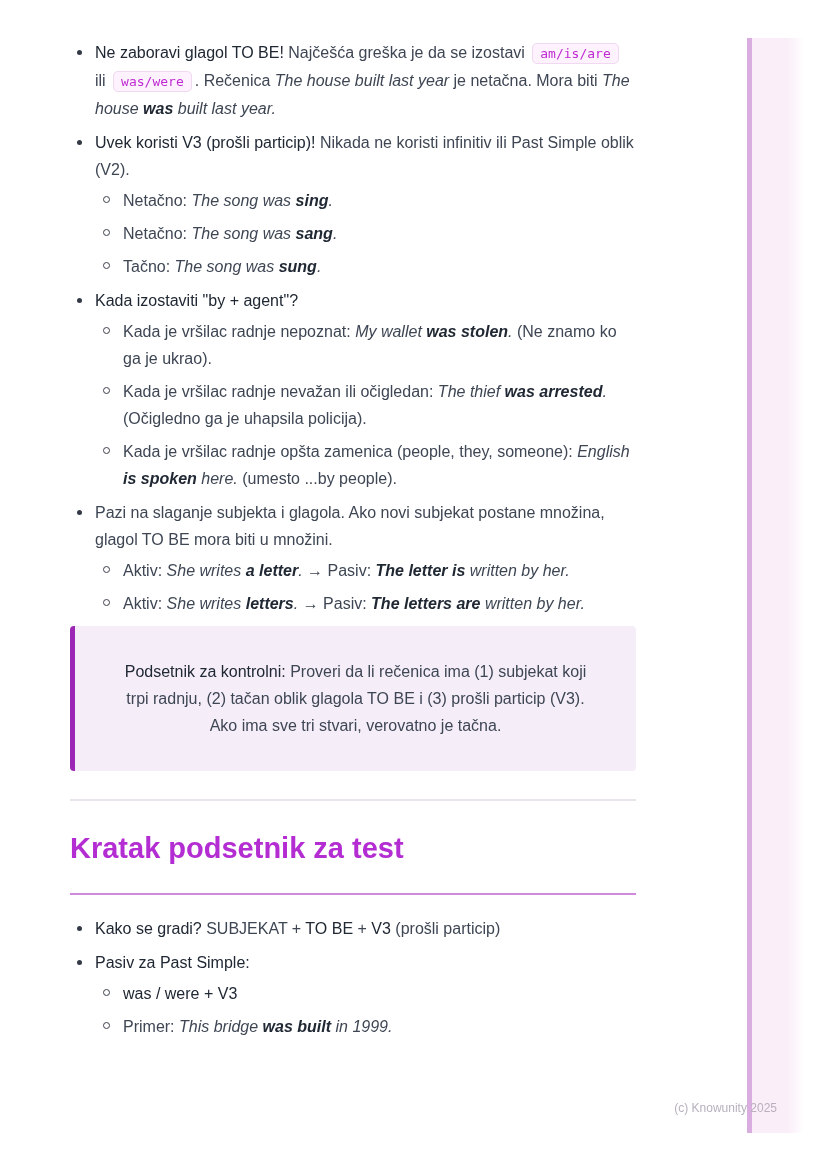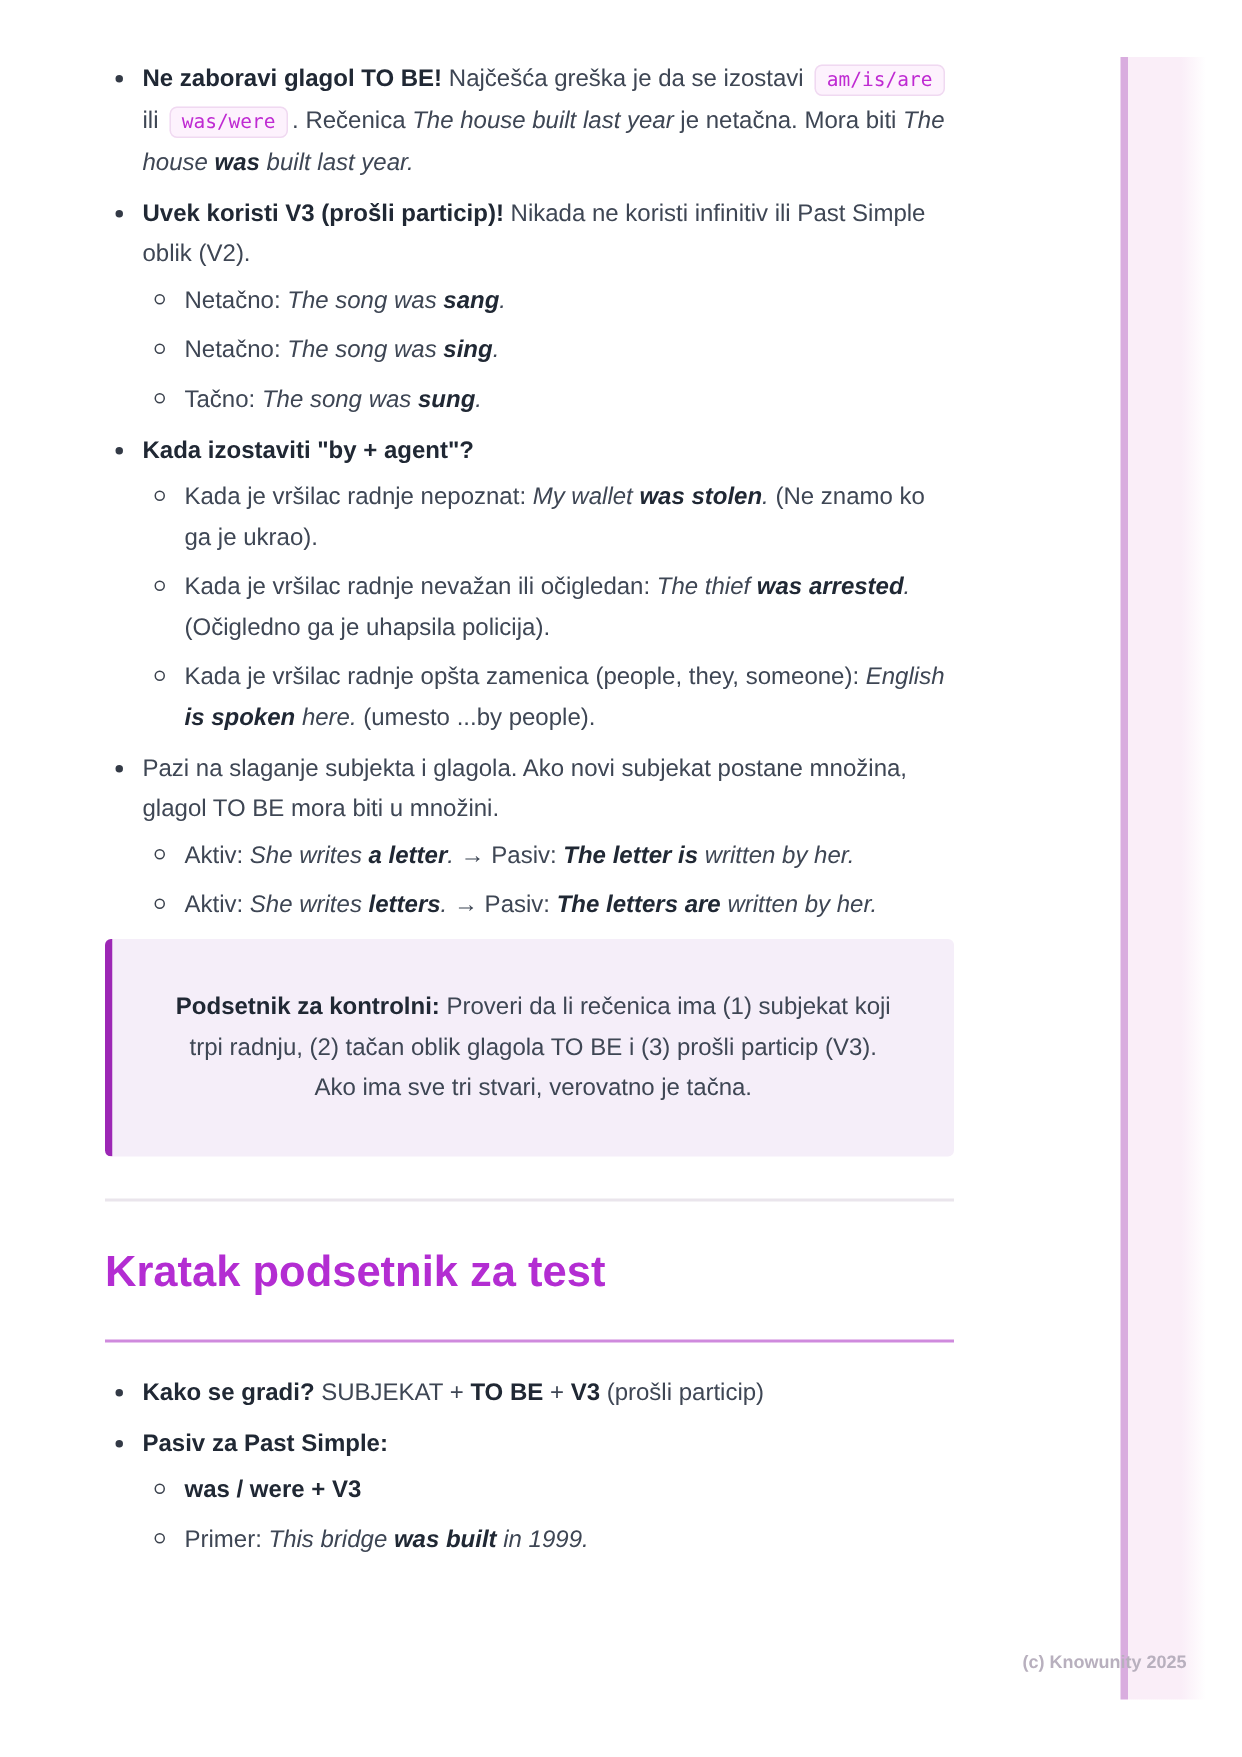--- a/index.html
+++ b/index.html
@@ -45,21 +45,21 @@
     background: #333a46;
   }
   ul.sub-list { list-style: none; margin: 4px 0 0 0; padding: 0; }
   ul.sub-list > li { position: relative; padding-left: 28px; margin-bottom: 6px; }
   ul.sub-list > li::before {
     content: "";
     position: absolute; left: 8px; top: 9px;
     width: 5px; height: 5px; border: 1px solid #3a414d;
     border-radius: 50%; background: transparent;
   }
-  .seg-b  { font-weight: bold; color: var(--text-bold, #202834); }
+  .seg-b  { font-weight: normal; color: var(--text-bold, #202834); }
   .seg-i  { font-style: italic; }
   .seg-bi { font-weight: bold; font-style: italic; color: var(--text-bold, #202834); }
   .seg-code {
     font-family: "DejaVu Sans Mono", monospace;
     font-size: 13px;
     color: var(--code-text, #bf2ad2);
     background: var(--code-bg, #fdf2fd);
     border: 1px solid var(--code-border, #f0d9f1);
     border-radius: 5px;
     padding: 2px 7px;
@@ -84,42 +84,41 @@
     font-size: 29px;
     line-height: 34px;
     font-weight: bold;
     color: var(--accent-heading, #b32dd2);
     border-bottom: 2px solid var(--heading-rule, #cf8add);
     padding-bottom: 28px;
   }
   .summary { margin-top: 20px !important; }
   .footer {
     position: absolute;
-    right: 37px; top: 1101px;
+    right: 51px; top: 1101px;
     font-size: 12px;
     color: var(--footer-text, #b8b0be);
     z-index: 2;
-    font-weight: bold;
   }
 </style>
 </head>
 <body>
 
 <div class="page">
 
   <div class="side-line"></div>
   <div class="side-panel"></div>
 
   <div class="content">
 
     <ul class="main-list">
         <li><span><span class="seg-b">Ne zaboravi glagol TO BE!</span><span class="seg"> Najčešća greška je da se izostavi </span><span class="seg-code">am/is/are</span><span class="seg"> ili </span><span class="seg-code">was/were</span><span class="seg">. Rečenica </span><span class="seg-i">The house built last year</span><span class="seg"> je netačna. Mora biti </span><span class="seg-i">The house </span><span class="seg-bi">was</span><span class="seg-i"> built last year.</span></span></li>
         <li><span><span class="seg-b">Uvek koristi V3 (prošli particip)!</span><span class="seg"> Nikada ne koristi infinitiv ili Past Simple oblik (V2).</span></span><ul class="sub-list">
+            <li><span class="seg">Netačno: </span><span class="seg-i">The song was </span><span class="seg-bi">sing</span><span class="seg-i">.</span></li>
             <li><span class="seg">Netačno: </span><span class="seg-i">The song was </span><span class="seg-bi">sang</span><span class="seg-i">.</span></li>
-            <li><span class="seg">Netačno: </span><span class="seg-i">The song was </span><span class="seg-bi">sing</span><span class="seg-i">.</span></li>
             <li><span class="seg">Tačno: </span><span class="seg-i">The song was </span><span class="seg-bi">sung</span><span class="seg-i">.</span></li>
           </ul></li>
         <li><span><span class="seg-b">Kada izostaviti "by + agent"?</span></span><ul class="sub-list">
             <li><span class="seg">Kada je vršilac radnje nepoznat: </span><span class="seg-i">My wallet </span><span class="seg-bi">was stolen</span><span class="seg-i">.</span><span class="seg"> (Ne znamo ko ga je ukrao).</span></li>
             <li><span class="seg">Kada je vršilac radnje nevažan ili očigledan: </span><span class="seg-i">The thief </span><span class="seg-bi">was arrested</span><span class="seg-i">.</span><span class="seg"> (Očigledno ga je uhapsila policija).</span></li>
             <li><span class="seg">Kada je vršilac radnje opšta zamenica (people, they, someone): </span><span class="seg-i">English </span><span class="seg-bi">is spoken</span><span class="seg-i"> here.</span><span class="seg"> (umesto ...by people).</span></li>
           </ul></li>
         <li><span><span class="seg">Pazi na slaganje subjekta i glagola. Ako novi subjekat postane množina, glagol TO BE mora biti u množini.</span></span><ul class="sub-list">
             <li><span class="seg">Aktiv: </span><span class="seg-i">She writes </span><span class="seg-bi">a letter</span><span class="seg-i">.</span><span class="seg"> → Pasiv: </span><span class="seg-bi">The letter is</span><span class="seg-i"> written by her.</span></li>
             <li><span class="seg">Aktiv: </span><span class="seg-i">She writes </span><span class="seg-bi">letters</span><span class="seg-i">.</span><span class="seg"> → Pasiv: </span><span class="seg-bi">The letters are</span><span class="seg-i"> written by her.</span></li>

